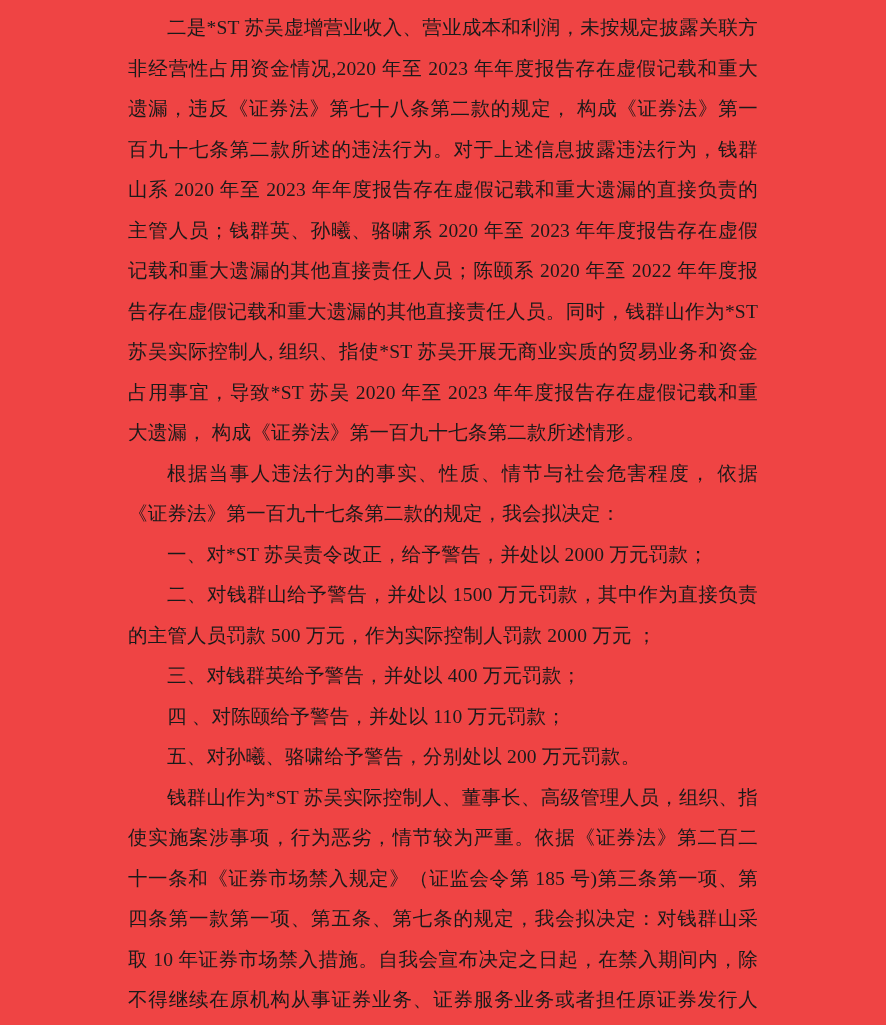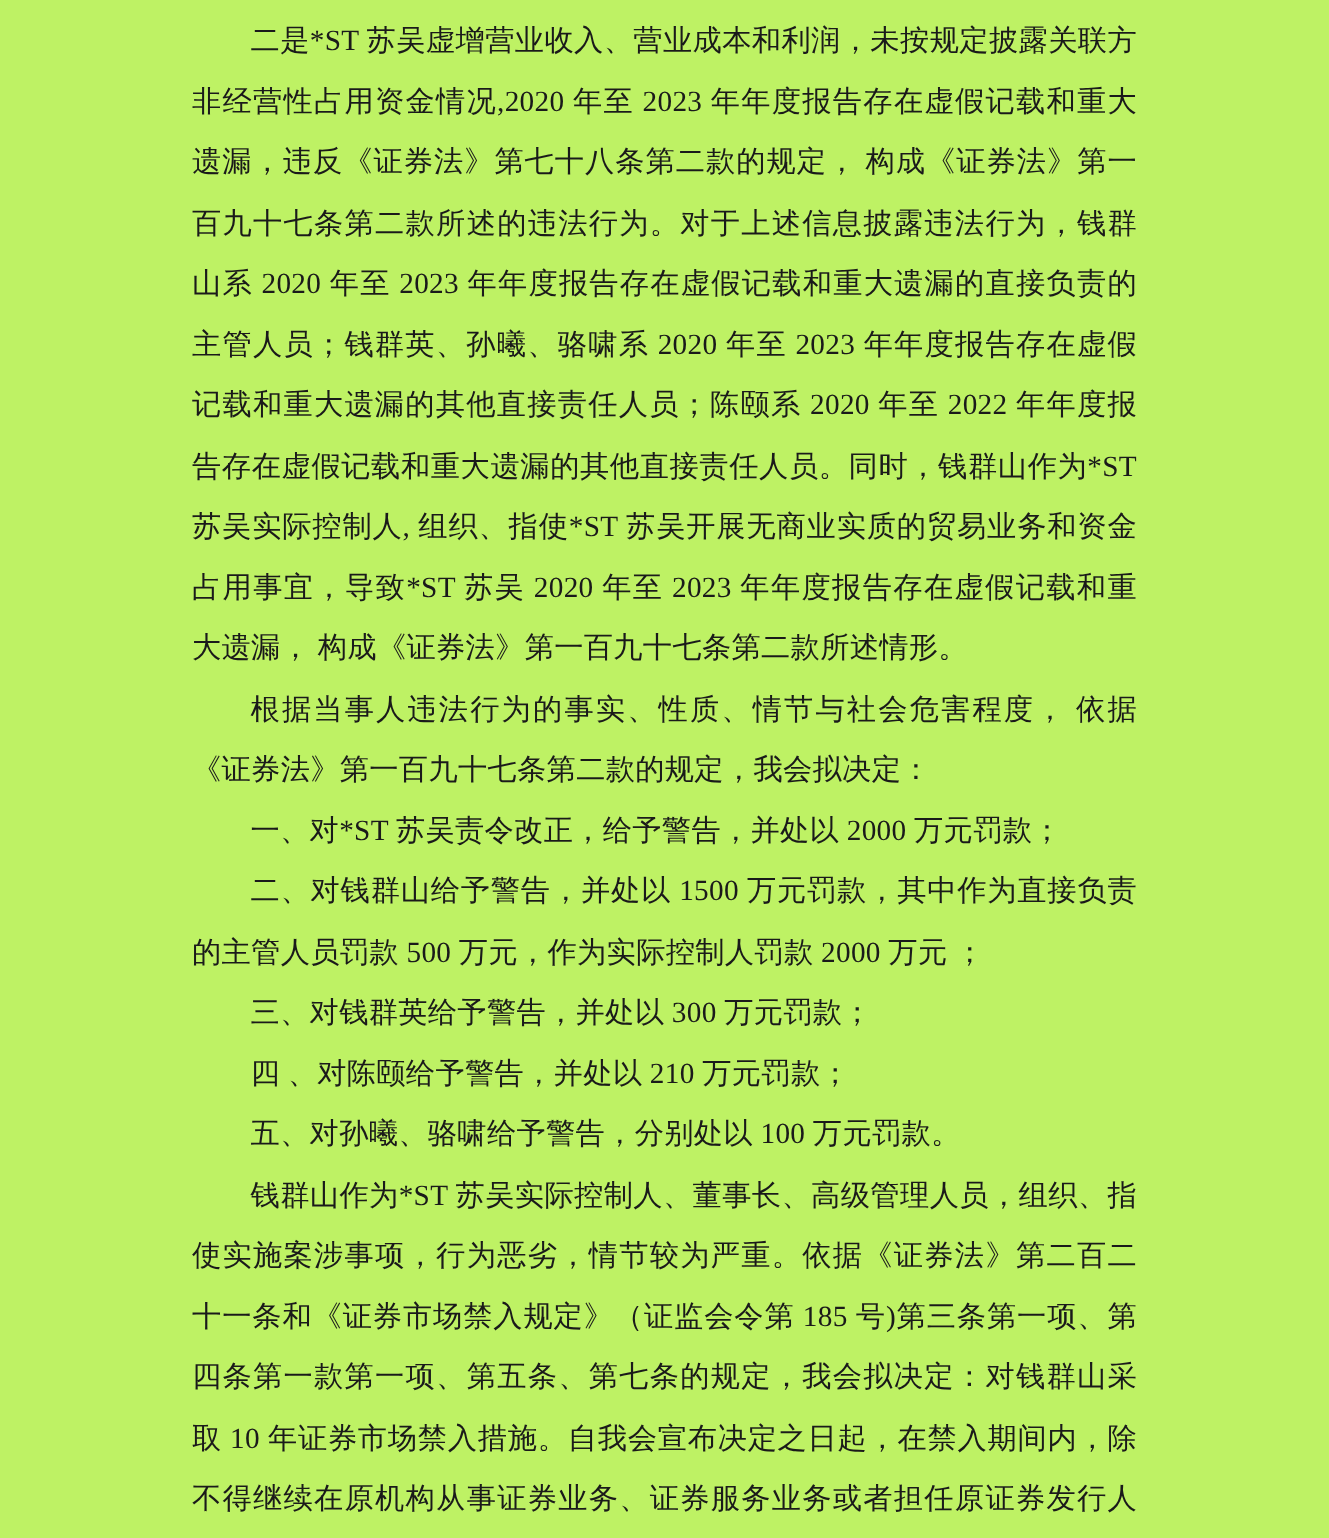--- a/index.html
+++ b/index.html
@@ -12,21 +12,21 @@
     height: 1025px;
     font-family: "Liberation Serif", "DejaVu Serif", serif;
     color: #1a1a1a;
   }
   .page {
     position: relative;
     width: 886px;
     height: 1025px;
     box-sizing: border-box;
     padding: 8px 128px 0 128px;
-    background: #bef264;
+    background: #ef4444;
   }
   .doc-body {
     font-size: 19.5px;
     line-height: 40.5px;
     text-align: justify;
     text-justify: inter-ideograph;
     letter-spacing: 0.2px;
   }
   p.para {
     margin: 0;
@@ -37,19 +37,19 @@
 </style>
 </head>
 <body>
 
 <div class="page">
   <div class="doc-body">
     <p class="para">二是*ST 苏吴虚增营业收入、营业成本和利润，未按规定披露关联方非经营性占用资金情况,2020 年至 2023 年年度报告存在虚假记载和重大遗漏，违反《证券法》第七十八条第二款的规定， 构成《证券法》第一百九十七条第二款所述的违法行为。对于上述信息披露违法行为，钱群山系 2020 年至 2023 年年度报告存在虚假记载和重大遗漏的直接负责的主管人员；钱群英、孙曦、骆啸系 2020 年至 2023 年年度报告存在虚假记载和重大遗漏的其他直接责任人员；陈颐系 2020 年至 2022 年年度报告存在虚假记载和重大遗漏的其他直接责任人员。同时，钱群山作为*ST 苏吴实际控制人, 组织、指使*ST 苏吴开展无商业实质的贸易业务和资金占用事宜，导致*ST 苏吴 2020 年至 2023 年年度报告存在虚假记载和重大遗漏， 构成《证券法》第一百九十七条第二款所述情形。</p>
     <p class="para">根据当事人违法行为的事实、性质、情节与社会危害程度， 依据《证券法》第一百九十七条第二款的规定，我会拟决定：</p>
     <p class="para">一、对*ST 苏吴责令改正，给予警告，并处以 2000 万元罚款；</p>
     <p class="para">二、对钱群山给予警告，并处以 1500 万元罚款，其中作为直接负责的主管人员罚款 500 万元，作为实际控制人罚款 2000 万元 ；</p>
-    <p class="para">三、对钱群英给予警告，并处以 300 万元罚款；</p>
-    <p class="para">四 、对陈颐给予警告，并处以 210 万元罚款；</p>
-    <p class="para">五、对孙曦、骆啸给予警告，分别处以 100 万元罚款。</p>
+    <p class="para">三、对钱群英给予警告，并处以 400 万元罚款；</p>
+    <p class="para">四 、对陈颐给予警告，并处以 110 万元罚款；</p>
+    <p class="para">五、对孙曦、骆啸给予警告，分别处以 200 万元罚款。</p>
     <p class="para">钱群山作为*ST 苏吴实际控制人、董事长、高级管理人员，组织、指使实施案涉事项，行为恶劣，情节较为严重。依据《证券法》第二百二十一条和《证券市场禁入规定》（证监会令第 185 号)第三条第一项、第四条第一款第一项、第五条、第七条的规定，我会拟决定：对钱群山采取 10 年证券市场禁入措施。自我会宣布决定之日起，在禁入期间内，除不得继续在原机构从事证券业务、证券服务业务或者担任原证券发行人的董事、监事、高级管理人员职务外，也不得在其他任何机构中从事证券业务、 证券服务业务或者担任其他证券发行人的董事、监事、高级管理人员职务。</p>
 
   </div>
 </div>
 
 </body></html>

